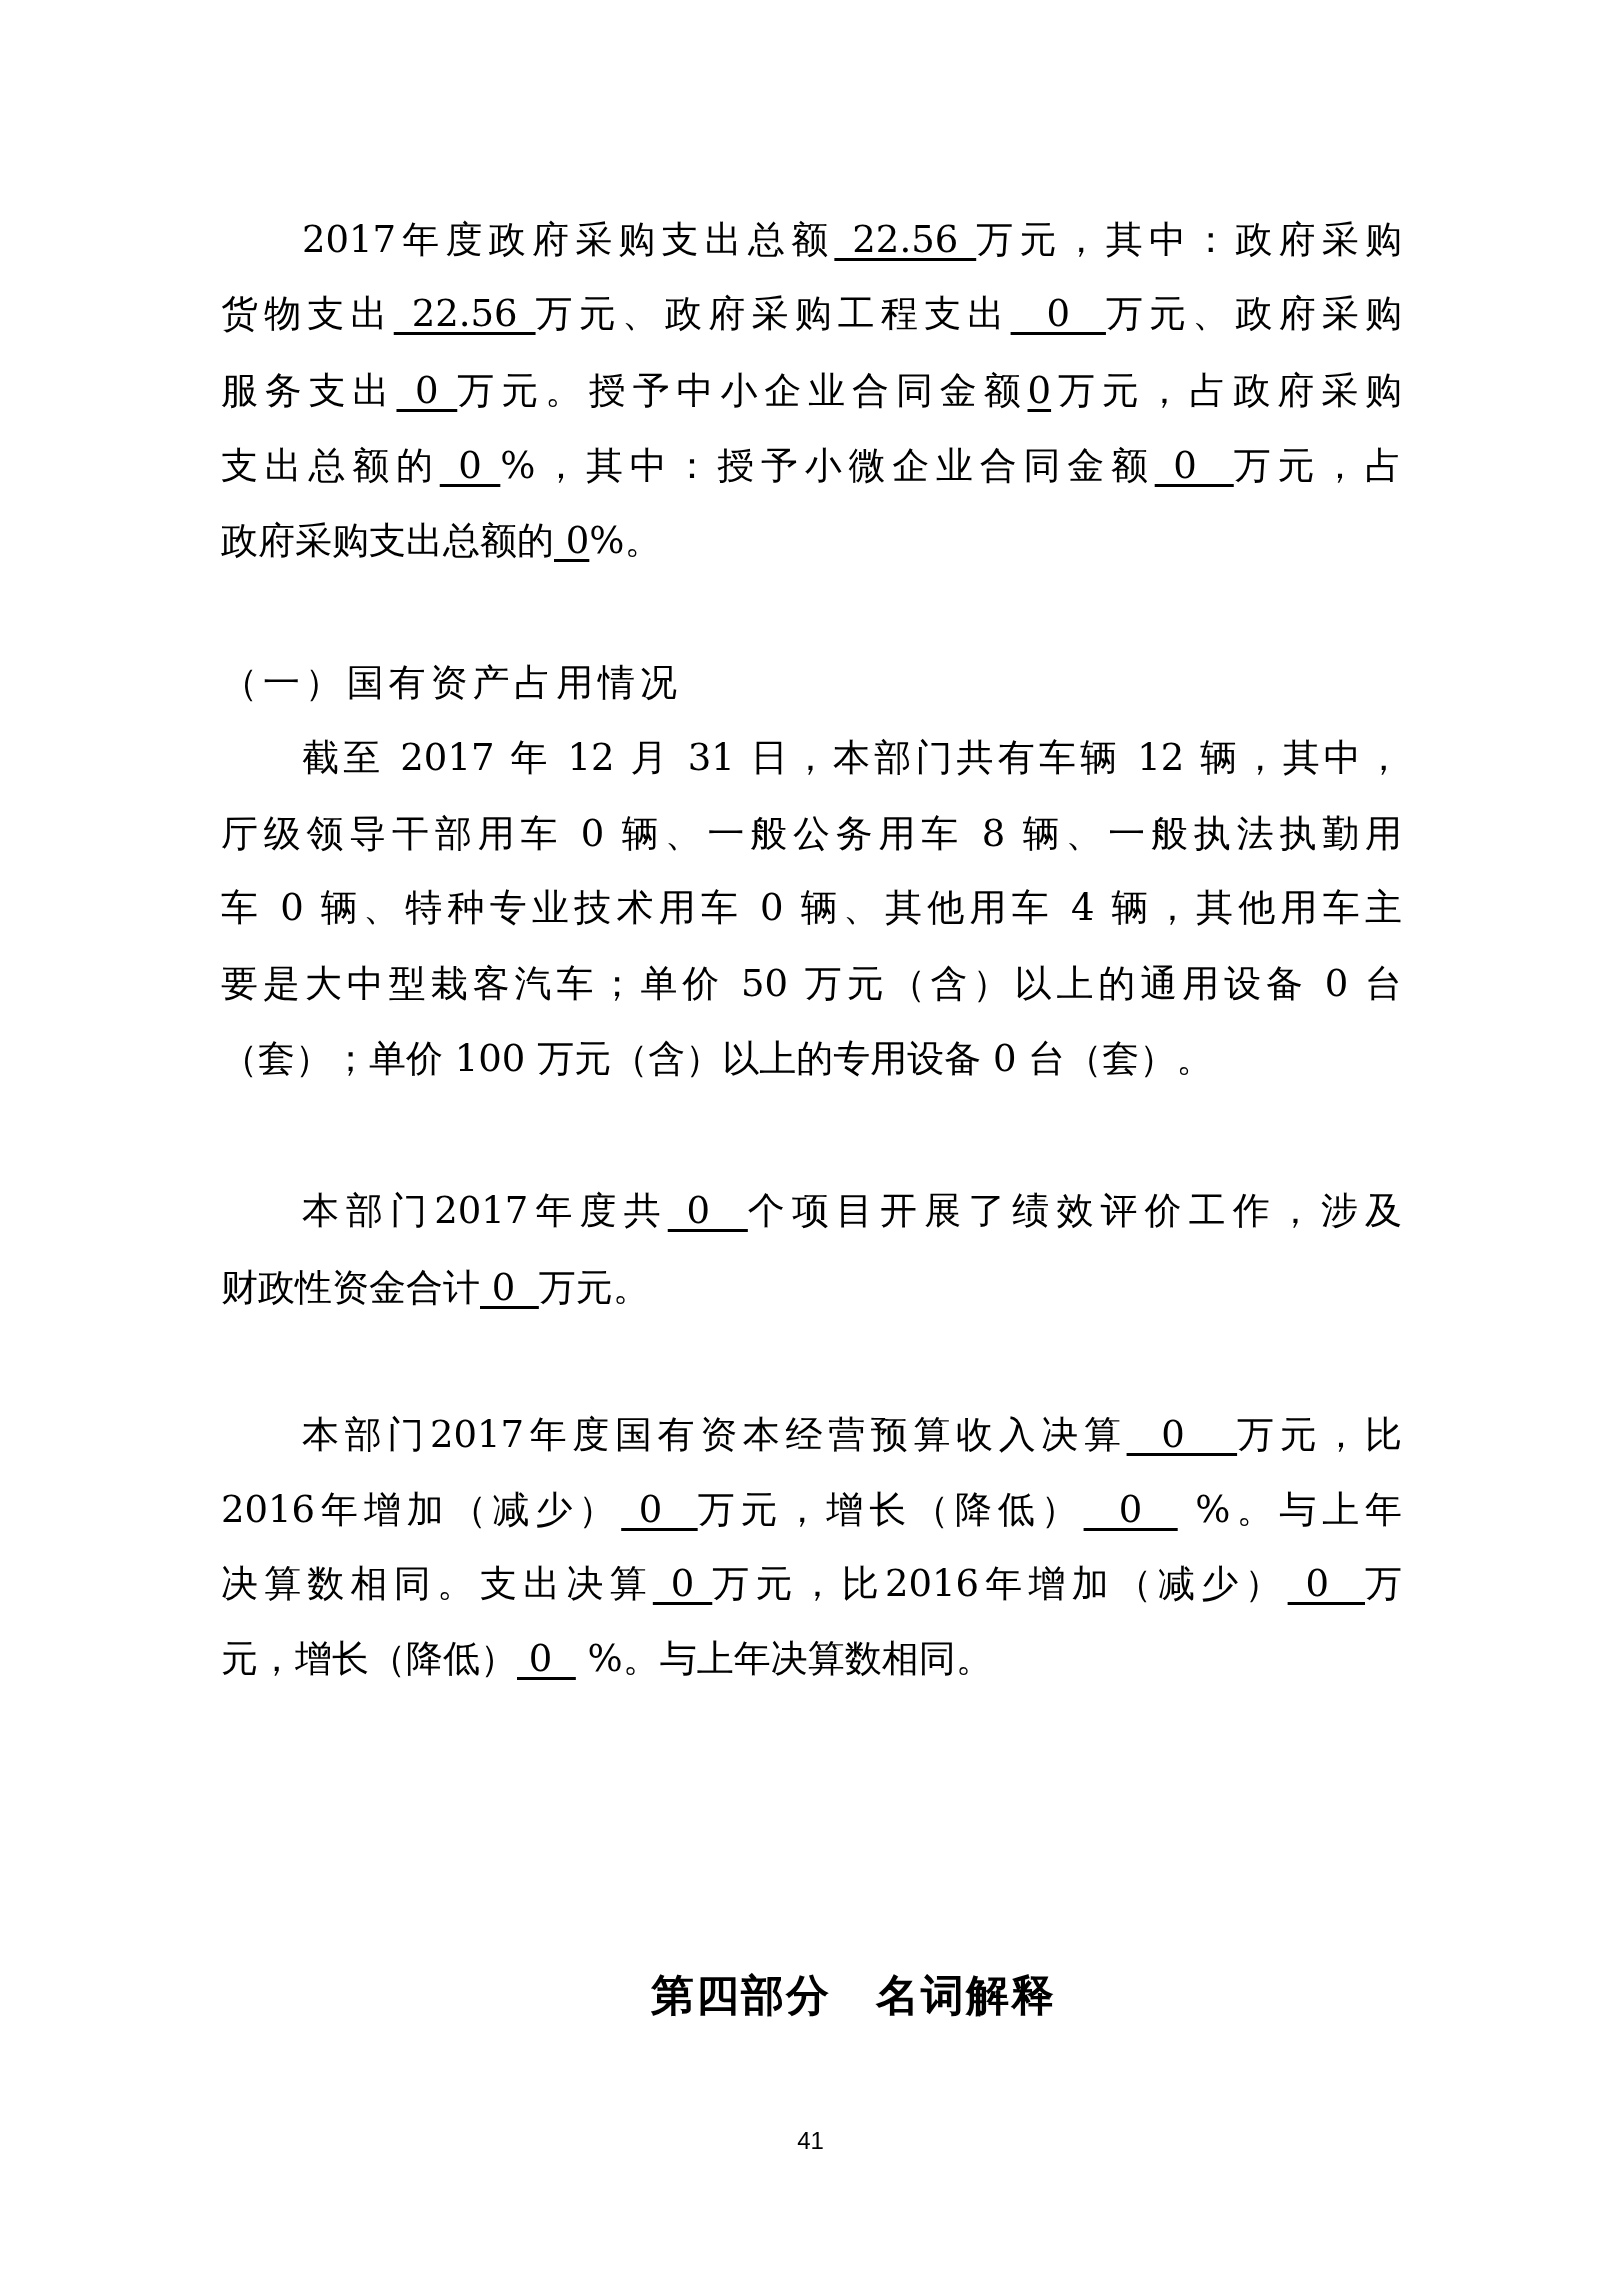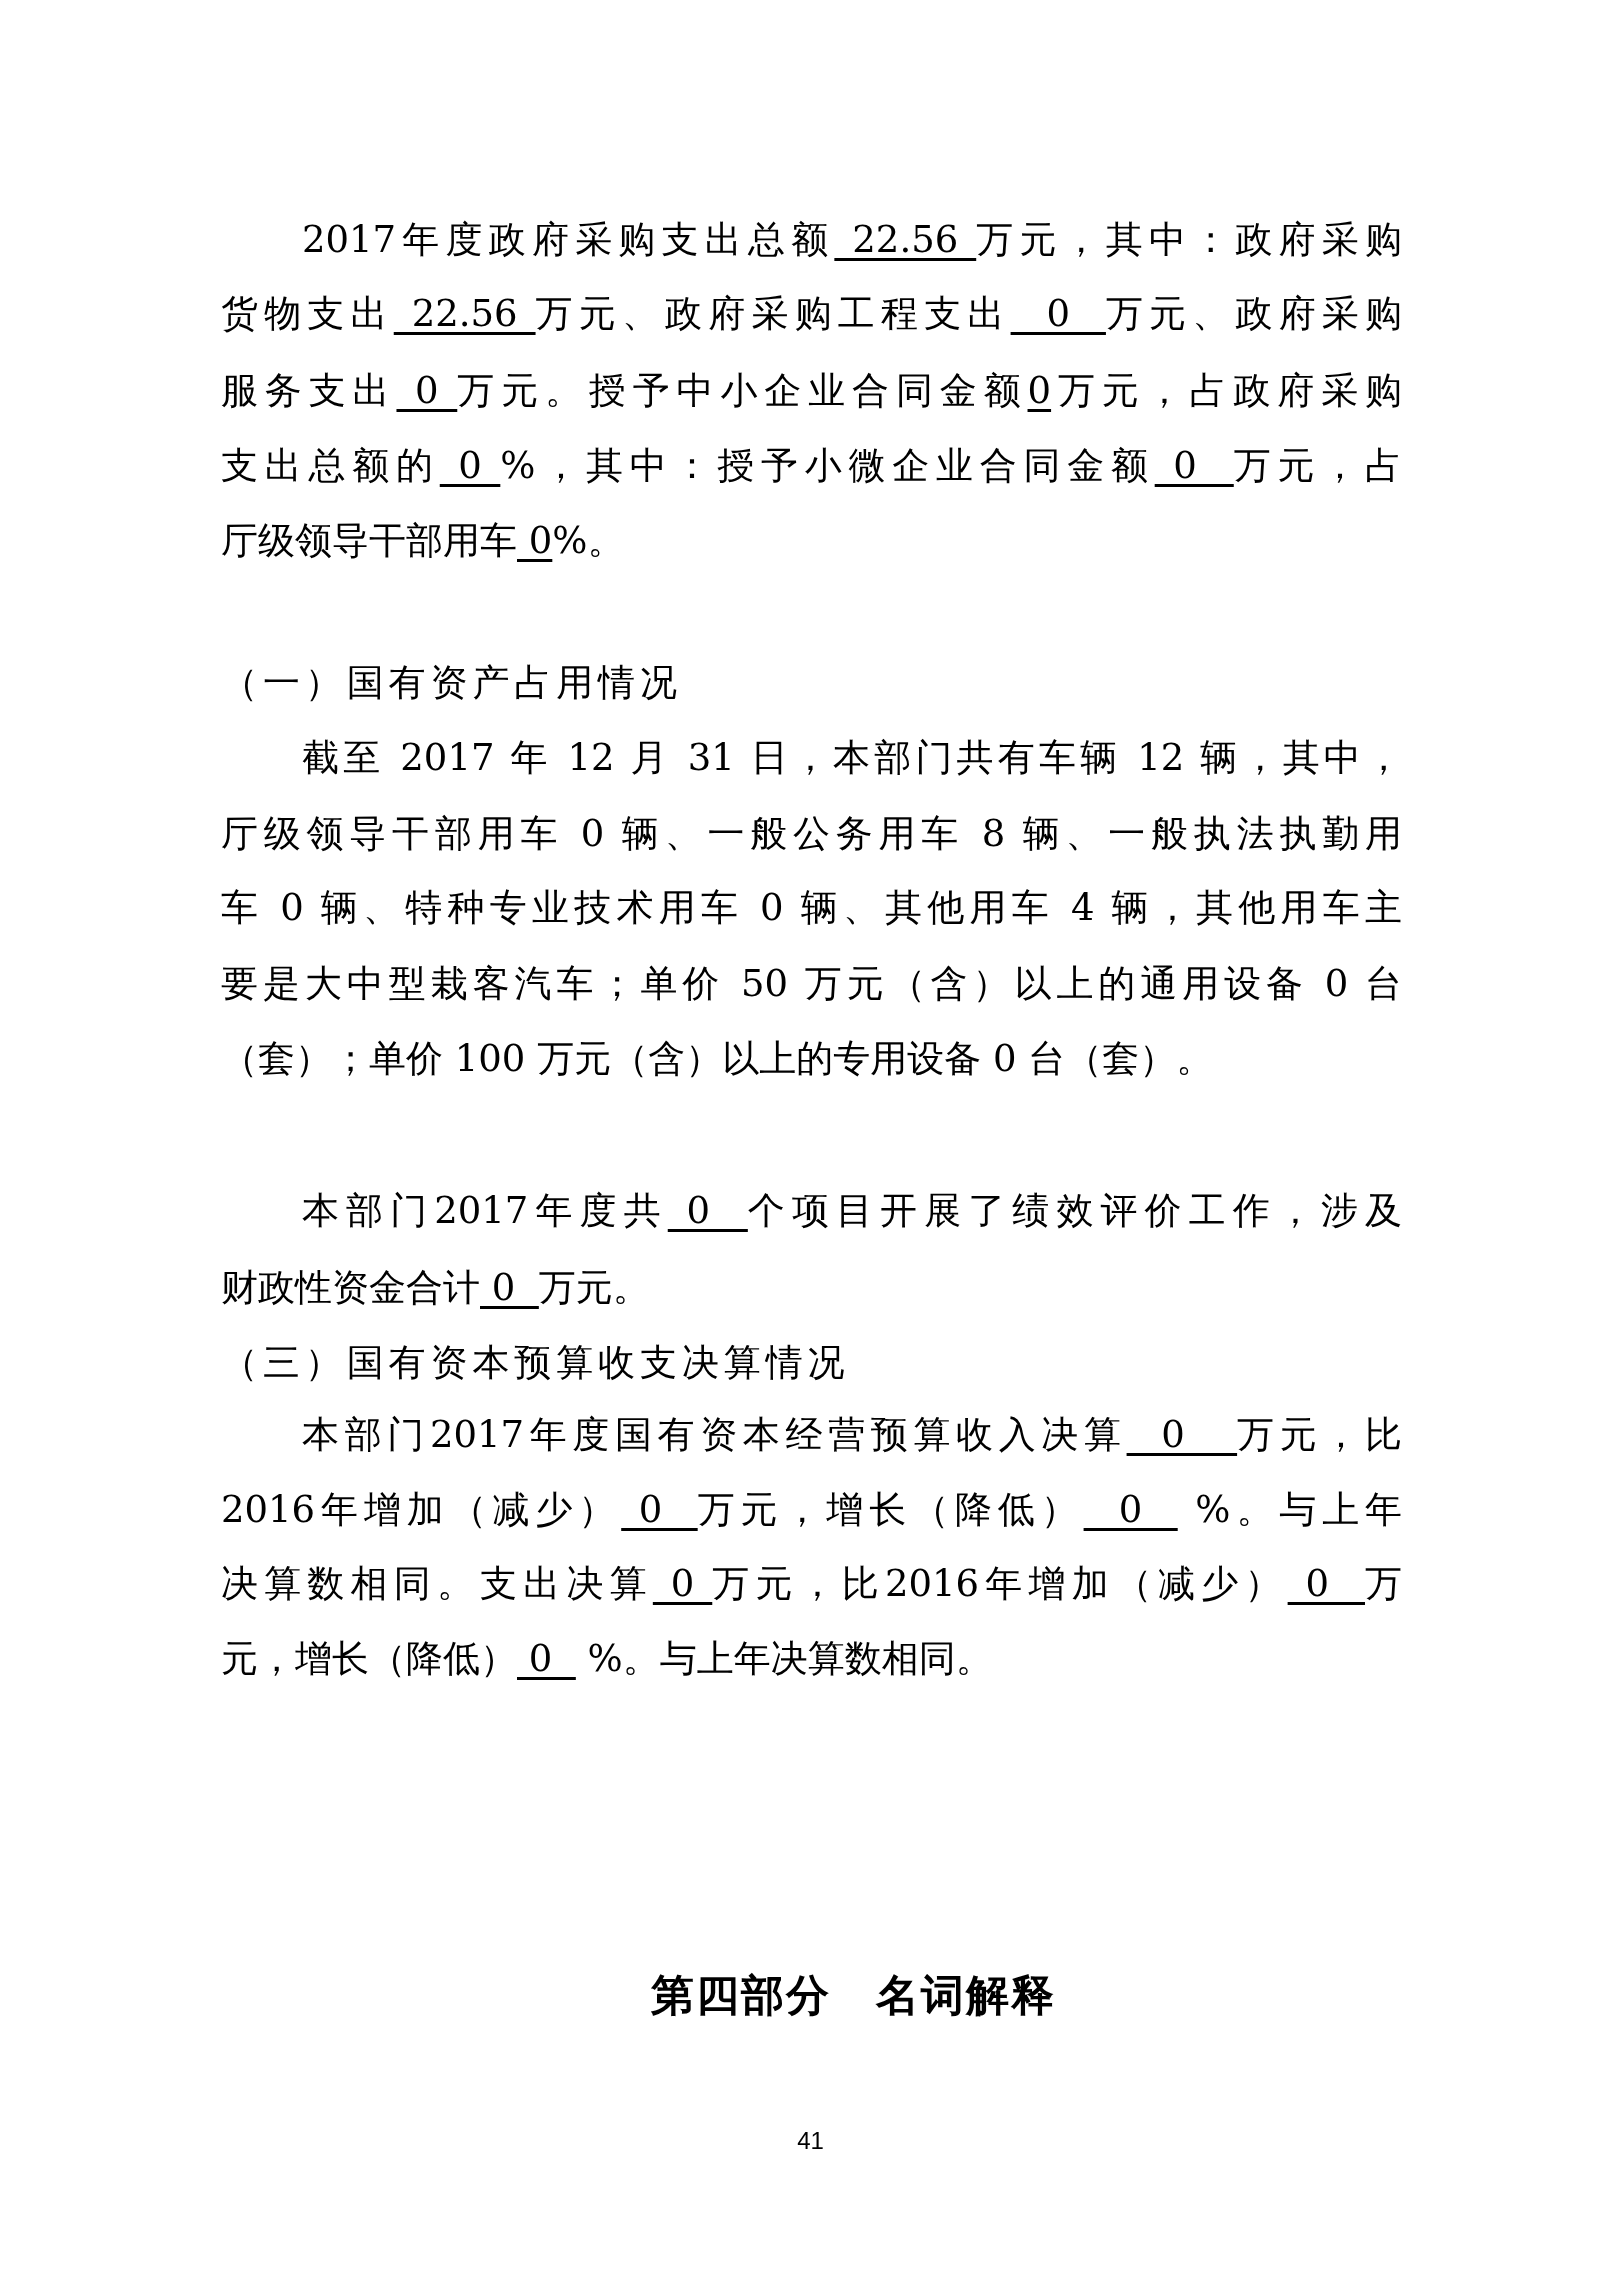--- a/index.html
+++ b/index.html
@@ -24,39 +24,38 @@
 </head>
 <body>
 
 <div class="page">
 
   <div>
     <div class="line indent" style="top:212px"><span>2017年度政府采购支出总额</span><span class="u"> 22.56 </span><span>万元，其中：政府采购</span></div>
     <div class="line" style="top:286px"><span>货物支出</span><span class="u"> 22.56 </span><span>万元、政府采购工程支出</span><span class="u">  0  </span><span>万元、政府采购</span></div>
     <div class="line" style="top:363px"><span>服务支出</span><span class="u"> 0 </span><span>万元。授予中小企业合同金额</span><span class="u">0</span><span>万元，占政府采购</span></div>
     <div class="line" style="top:438px"><span>支出总额的</span><span class="u"> 0 </span><span>%，其中：授予小微企业合同金额</span><span class="u"> 0  </span><span>万元，占</span></div>
-    <div class="line last" style="top:513px"><span>厅级领导干部用车</span><span class="u"> 0</span><span>%。</span></div>
+    <div class="line last" style="top:513px"><span>政府采购支出总额的</span><span class="u"> 0</span><span>%。</span></div>
   </div>
 
 
   <div class="h2" style="top:655px">（一）国有资产占用情况</div>
   <div>
     <div class="line indent" style="top:730px">截至 2017 年 12 月 31 日，本部门共有车辆 12 辆，其中，</div>
     <div class="line" style="top:806px">厅级领导干部用车 0 辆、一般公务用车 8 辆、一般执法执勤用</div>
     <div class="line" style="top:880px">车 0 辆、特种专业技术用车 0 辆、其他用车 4 辆，其他用车主</div>
     <div class="line" style="top:956px">要是大中型栽客汽车；单价 50 万元（含）以上的通用设备 0 台</div>
     <div class="line last" style="top:1031px">（套）；单价 100 万元（含）以上的专用设备 0 台（套）。</div>
   </div>
 
   <div>
     <div class="line indent" style="top:1183px"><span>本部门2017年度共</span><span class="u"> 0  </span><span>个项目开展了绩效评价工作，涉及</span></div>
     <div class="line last" style="top:1260px"><span>财政性资金合计</span><span class="u"> 0  </span><span>万元。</span></div>
   </div>
 
-  <div class="h2" style="top:1335px">（三）国有资本预算收支决算情况</div>
   <div>
     <div class="line indent" style="top:1407px"><span>本部门2017年度国有资本经营预算收入决算</span><span class="u">  0   </span><span>万元，比</span></div>
     <div class="line" style="top:1482px"><span>2016年增加（减少）</span><span class="u"> 0  </span><span>万元，增长（降低）</span><span class="u">  0  </span><span> %。与上年</span></div>
     <div class="line" style="top:1556px"><span>决算数相同。支出决算</span><span class="u"> 0 </span><span>万元，比2016年增加（减少）</span><span class="u"> 0  </span><span>万</span></div>
     <div class="line last" style="top:1631px"><span>元，增长（降低）</span><span class="u"> 0  </span><span> %。与上年决算数相同。</span></div>
   </div>
 
   <div class="part">第四部分　名词解释</div>
 
   <div class="pagenum">41</div>

